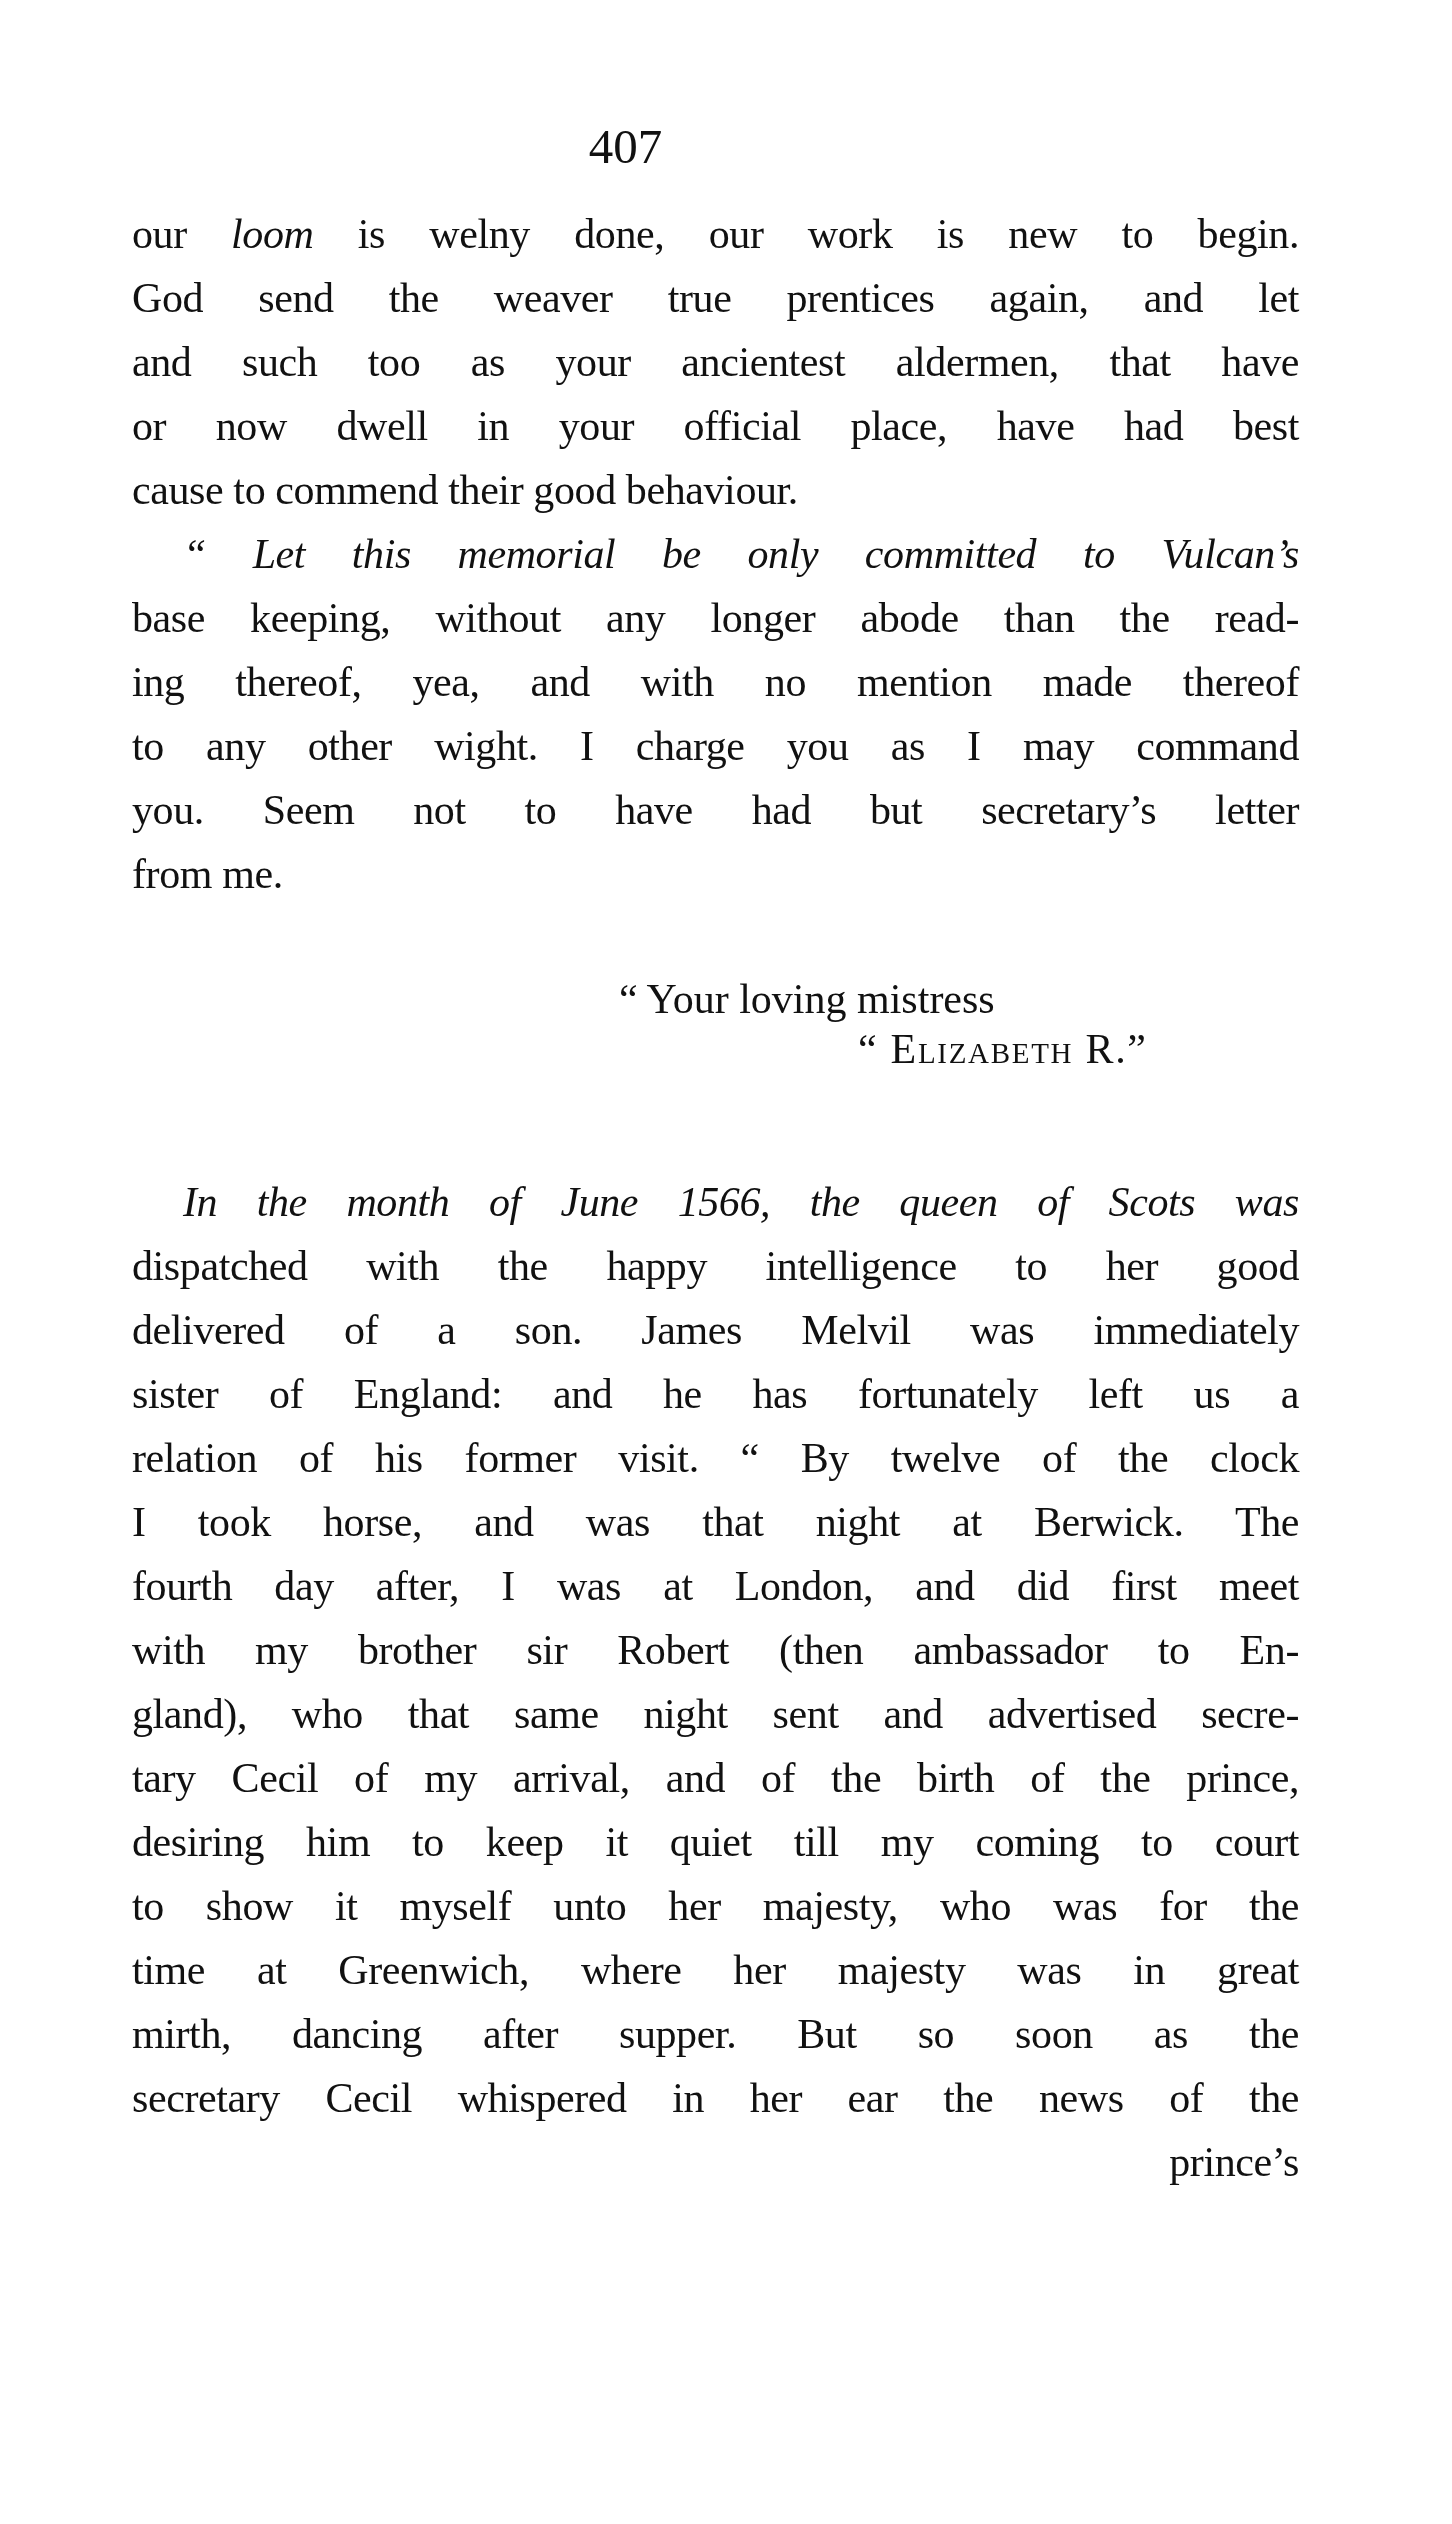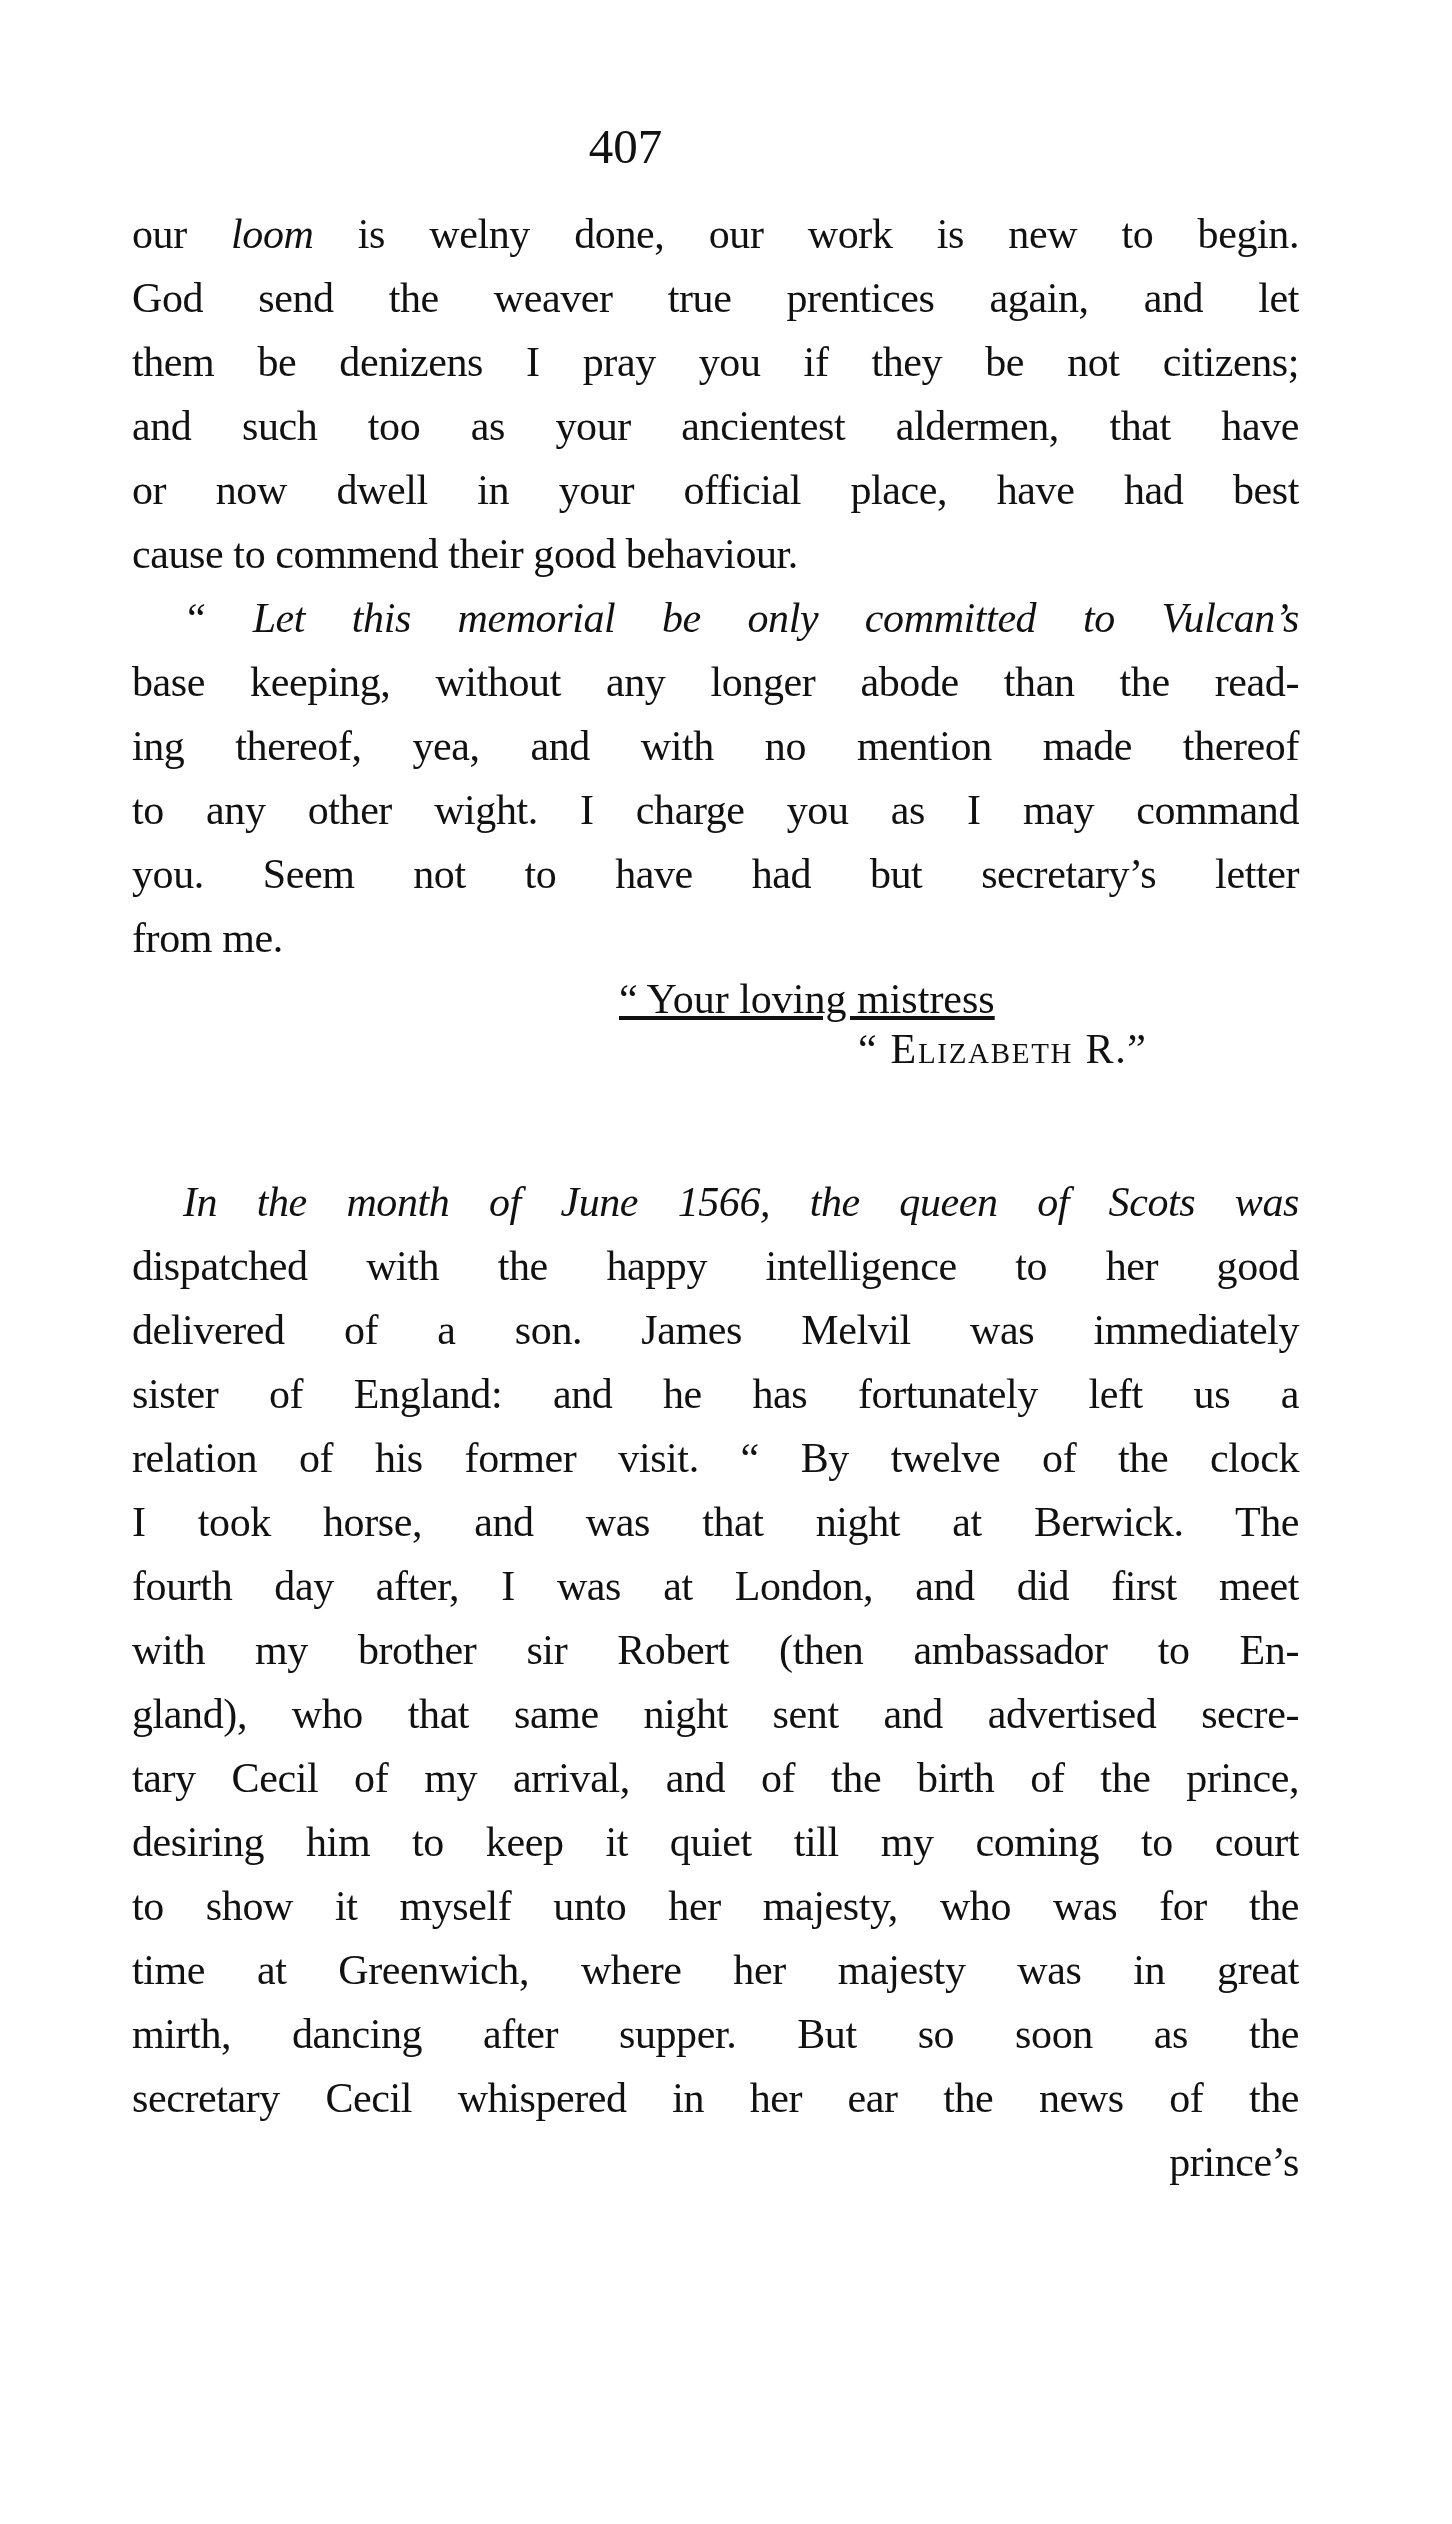--- a/index.html
+++ b/index.html
@@ -49,38 +49,37 @@
       font-style: italic;
       margin-top: 44px;
     }
     #block-letter { top: 202px; }
     .closing-line {
       position: absolute;
       white-space: nowrap;
       font-size: 42px;
       line-height: 51px;
     }
-    #closing-1 { top: 974px; left: 619px; text-decoration: underline; }
+    #closing-1 { top: 974px; left: 619px; }
     #closing-2 { top: 1024px; left: 858px; letter-spacing: 1.7px; }
     .smallcaps { font-variant: small-caps; }
     #block-narrative { top: 1170px; }
     .line.right {
       text-align: center;
       text-align-last: right;
     }
   </style>
 </head>
 <body>
 
 <div class="page-number">407</div>
 
 <div class="text-block" id="block-letter">
   <div class="line"><span>our </span><em>loom</em><span> is welny done, our work is new to begin.</span></div>
   <div class="line">God send the weaver true prentices again, and let</div>
-  <div class="line">them be denizens I pray you if they be not citizens;</div>
   <div class="line">and such too as your ancientest aldermen, that have</div>
   <div class="line">or now dwell in your official place, have had best</div>
   <div class="line last">cause to commend their good behaviour.</div>
   <div class="line indent">“ Let this memorial be only committed to Vulcan’s</div>
   <div class="line">base keeping, without any longer abode than the read-</div>
   <div class="line">ing thereof, yea, and with no mention made thereof</div>
   <div class="line">to any other wight.  I charge you as I may command</div>
   <div class="line">you.  Seem not to have had but secretary’s letter</div>
   <div class="line last">from me.</div>
 </div>

